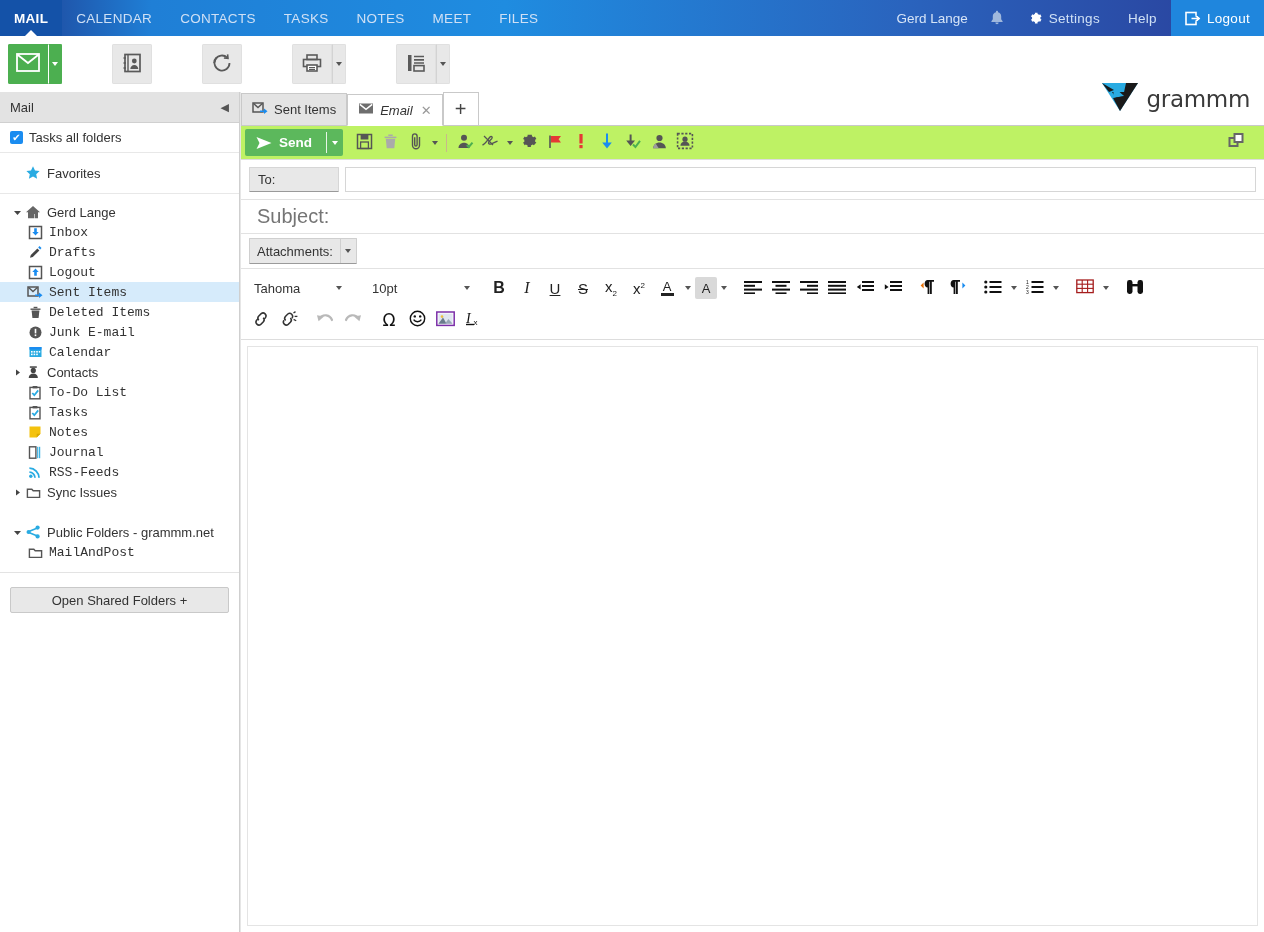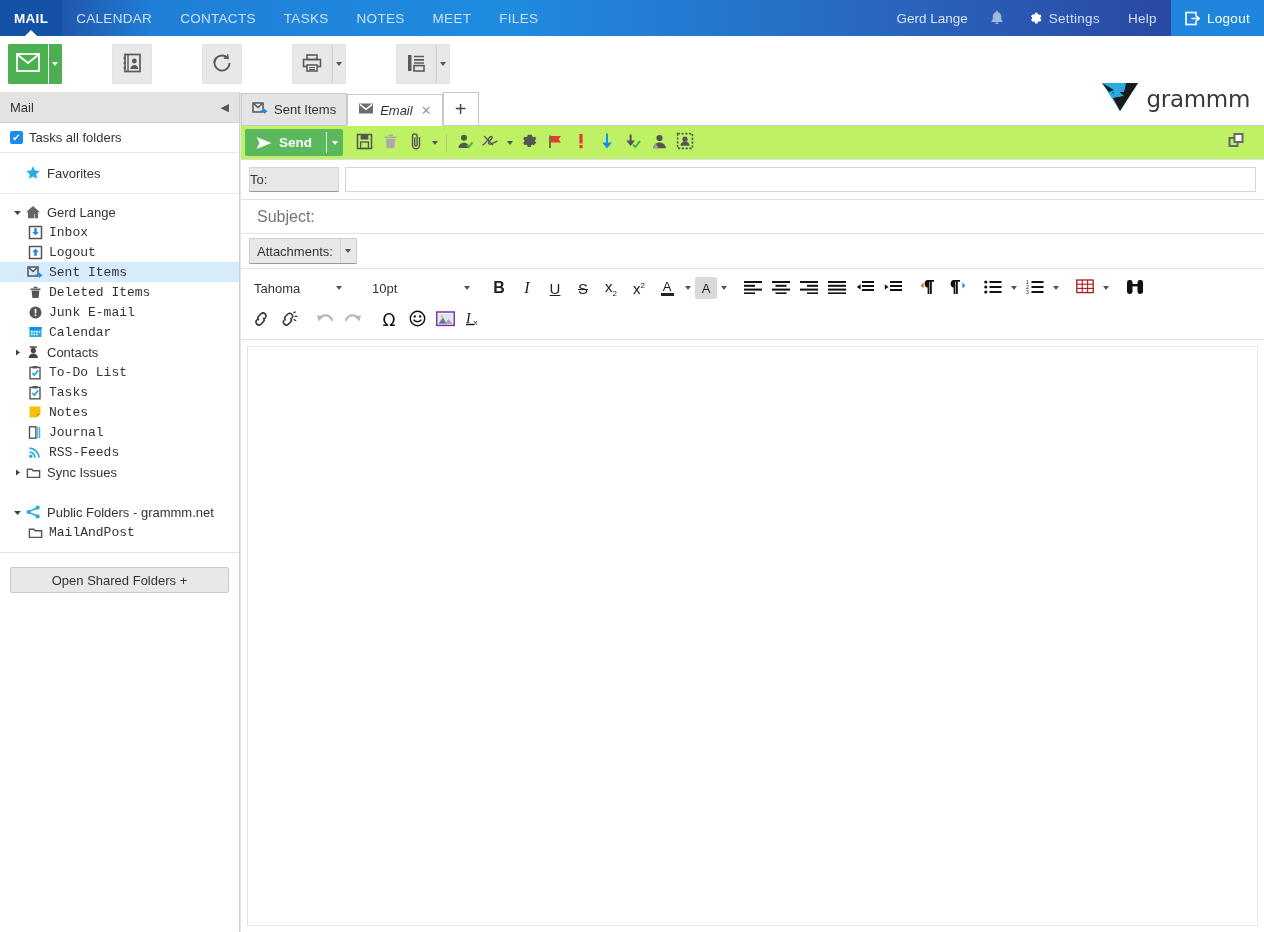--- a/index.html
+++ b/index.html
@@ -111,28 +111,28 @@
   .sendbtn .sep{width:1px;height:21px;background:#fff;opacity:.85;}
   .sendbtn .dd{width:16px;display:flex;align-items:center;justify-content:center;}
   .cb-ico{width:26px;height:27px;display:flex;align-items:center;justify-content:center;cursor:pointer;}
   .cb-dd{width:12px;height:27px;display:flex;align-items:center;justify-content:center;cursor:pointer;}
   .cb-sep{width:1px;height:18px;background:#c9b98a;margin:0 5px;}
   .poplast{margin-left:auto;margin-right:10px;}
 
   .fieldrow{display:flex;align-items:center;height:30px;padding:0 8px;gap:6px;}
   .fieldbtn{
     width:90px;height:25px;background:#e8e8e8;border:1px solid #d6d6d6;border-bottom:1px solid #9a9a9a;
-    display:flex;align-items:center;font-size:13px;box-sizing:border-box;cursor:pointer;border-radius:1px;
+    display:flex;align-items:center;padding-left:8px;font-size:13px;box-sizing:border-box;cursor:pointer;border-radius:1px;
   }
   .fieldinput{
     flex:1;height:25px;border:1px solid #d6d6d6;box-sizing:border-box;font-size:13px;
     padding:0 6px;font-family:"Liberation Sans",sans-serif;outline:none;
   }
   .subjectrow{height:33px;display:flex;align-items:center;border-top:1px solid #e2e2e2;border-bottom:1px solid #e2e2e2;padding:0 14px;}
-  .subjectinput{border:none;outline:none;font-size:16px;color:#be185d;width:100%;font-family:"Liberation Sans",sans-serif;}
+  .subjectinput{border:none;outline:none;font-size:20px;color:#be185d;width:100%;font-family:"Liberation Sans",sans-serif;}
   .attachrow{height:34px;display:flex;align-items:center;padding:0 8px;border-bottom:1px solid #e2e2e2;}
   .attachbtn{
     height:24px;background:#e8e8e8;border:1px solid #cfcfcf;border-bottom:1px solid #9a9a9a;
     display:flex;align-items:center;font-size:13px;border-radius:1px;cursor:pointer;
   }
   .attachbtn .t{padding:0 7px;}
   .attachbtn .d{width:15px;height:100%;display:flex;align-items:center;justify-content:center;border-left:1px solid #cfcfcf;}
 
   #edtoolbar{border-bottom:1px solid #ddd;background:#fff;padding:2px 6px 4px 6px;}
   .edrow{height:34px;display:flex;align-items:center;}
@@ -338,20 +338,29 @@
       <div class="tnode indent1">
         <span class="ticon">
           <svg width="15" height="15" viewBox="0 0 15 15">
               <rect x="1.5" y="1.5" width="12" height="12" fill="none" stroke="#555" stroke-width="1.5"></rect>
               <path fill="#1a8cf0" d="M7.5 10.6 4.3 6.9h1.9V3.3h2.6v3.6h1.9z"></path>
             </svg>
         </span>
         <span class="tlabel">Inbox</span>
       </div>
 
+      <div class="tnode indent1">
+        <span class="ticon">
+          <svg width="15" height="15" viewBox="0 0 15 15">
+              <path fill="#444" d="M2 12.8l.8-2.8 6.6-6.6 2 2-6.6 6.6z"></path>
+              <path fill="#1a8cf0" d="M10.2 2.4l1.3-1.3 2 2-1.3 1.3z"></path>
+            </svg>
+        </span>
+        <span class="tlabel">Drafts</span>
+      </div>
 
       <div class="tnode indent1">
         <span class="ticon">
           <svg width="15" height="15" viewBox="0 0 15 15">
               <rect x="1.5" y="1.5" width="12" height="12" fill="none" stroke="#555" stroke-width="1.5"></rect>
               <path fill="#1a8cf0" d="M7.5 3.4 10.7 7.1H8.8v3.6H6.2V7.1H4.3z"></path>
             </svg>
         </span>
         <span class="tlabel">Logout</span>
       </div>

